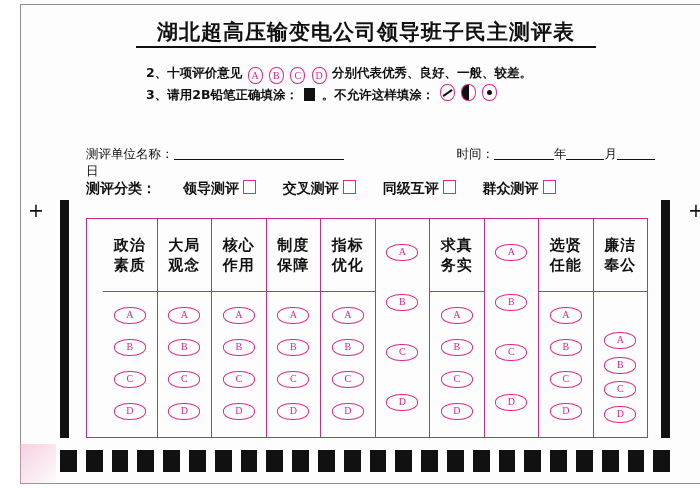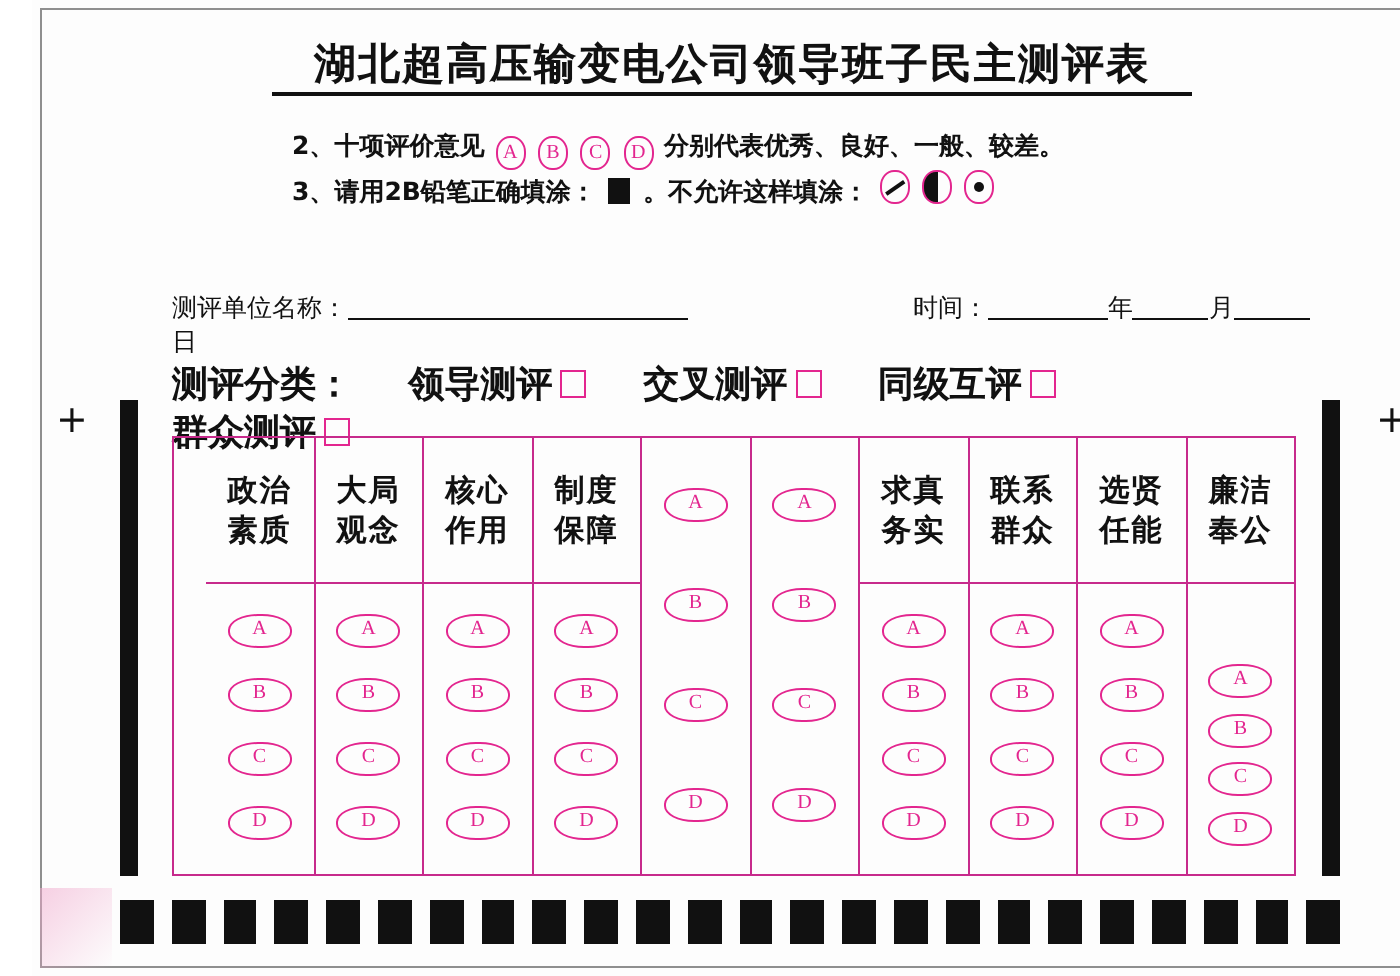--- a/index.html
+++ b/index.html
@@ -154,21 +154,21 @@
   }
   .rule.w-long  { width: 170px; }
   .rule.w-med   { width: 60px; }
   .rule.w-short { width: 38px; }
 
   .cat-row {
     position: absolute;
     left: 70px;
     top: 180px;
     width: 570px;
-    font-size: 18px;
+    font-size: 14px;
     font-family: "DejaVu Sans", sans-serif;
     font-weight: bold;
     color: #111;
   }
   .cat-item { display: inline-block; margin-right: 22px; }
   .chk {
     display: inline-block;
     width: 11px;
     height: 12px;
     border: 1px solid #e3268f;
@@ -385,20 +385,24 @@
       </div>
       <div class="col-body">
         <div class="bubble">A</div>
         <div class="bubble">B</div>
         <div class="bubble">C</div>
         <div class="bubble">D</div>
       </div>
     </div>
 
     <div class="col">
+      <div class="col-head">
+        <div>指标</div>
+        <div>优化</div>
+      </div>
       <div class="col-body">
         <div class="bubble">A</div>
         <div class="bubble">B</div>
         <div class="bubble">C</div>
         <div class="bubble">D</div>
       </div>
     </div>
 
     <div class="col">
       <div class="col-body">
@@ -416,24 +420,20 @@
       </div>
       <div class="col-body">
         <div class="bubble">A</div>
         <div class="bubble">B</div>
         <div class="bubble">C</div>
         <div class="bubble">D</div>
       </div>
     </div>
 
     <div class="col">
-      <div class="col-head">
-        <div>联系</div>
-        <div>群众</div>
-      </div>
       <div class="col-body">
         <div class="bubble">A</div>
         <div class="bubble">B</div>
         <div class="bubble">C</div>
         <div class="bubble">D</div>
       </div>
     </div>
 
     <div class="col">
       <div class="col-head">

